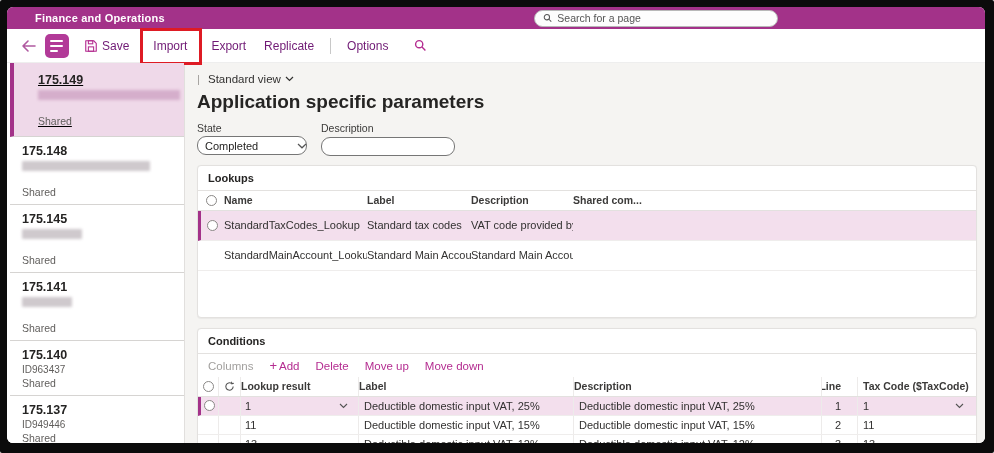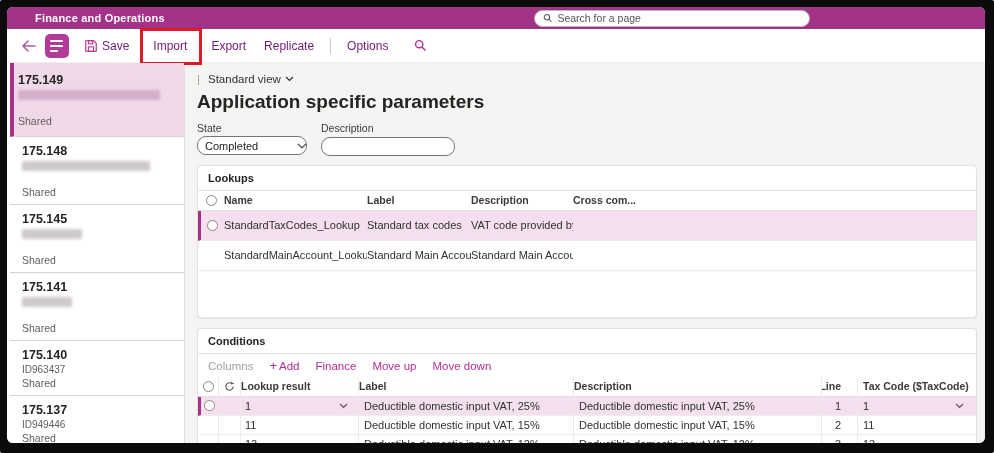--- a/index.html
+++ b/index.html
@@ -4,21 +4,21 @@
 <style>
   * { margin:0; padding:0; box-sizing:border-box; }
   html,body { width:994px; height:453px; }
   body { font-family:"Liberation Sans", sans-serif; background:#fff; position:relative; overflow:hidden; }
   .frame { position:absolute; inset:0; background:#0b0b0b; border-radius:2px; }
   .screen { position:absolute; left:7px; top:7px; width:978px; height:436px; background:#fff; border-radius:6px; overflow:hidden; }
 
   
   .topbar { height:22px; background:#A33289; display:flex; align-items:center; position:relative; }
   .app-title { color:#fff; font-size:11px; font-weight:bold; padding-left:28px; letter-spacing:.2px; }
-  .search-pill { position:absolute; left:527px; top:2.5px; width:276px; height:17px; background:#fdfdfd;
+  .search-pill { position:absolute; left:527px; top:2.5px; width:244px; height:17px; background:#fdfdfd;
     border:1px solid #b8b8b8; border-radius:9px; display:flex; align-items:center; padding:0 8px; gap:5px; }
   .search-pill input { border:none; outline:none; background:transparent; font-family:"Liberation Sans",sans-serif;
     font-size:10.5px; color:#444; width:100%; }
   .search-pill input::placeholder { color:#555; opacity:1; }
 
   
   .toolbar { height:34px; background:#fff; display:flex; align-items:center; padding-left:10px; gap:2px;
     border-bottom:1px solid #eee; }
   .tb-btn { display:flex; align-items:center; gap:4px; font-size:12px; color:#701a75; padding:5px 8px; cursor:pointer;
     position:relative; white-space:nowrap; }
@@ -29,21 +29,21 @@
   .menu-btn i:nth-child(1){width:13px;} .menu-btn i:nth-child(2){width:13px;} .menu-btn i:nth-child(3){width:8px;}
   .annotation-box { position:absolute; left:-5px; right:-7px; top:-6px; bottom:-7px; border:3px solid #DE1B24; pointer-events:none; }
   .tb-divider { width:1px; height:16px; background:#c8c8c8; margin:0 6px; }
 
   
   .content { display:flex; height:380px; }
 
   
   .sidebar { width:178px; background:#fff; border-right:1px solid #e1dfdd; overflow:hidden; flex-shrink:0; padding-left:3px; }
   .side-item { padding:6px 10px 5px 12px; border-bottom:1px solid #d6d4d2; cursor:pointer; background:#fff; position:relative; }
-  .side-item.selected { background:#EFD9E9; border-left:4px solid #A33289; padding-left:4px; padding-top:9px; padding-bottom:8px; }
+  .side-item.selected { background:#EFD9E9; border-left:4px solid #A33289; padding-left:24px; padding-top:9px; padding-bottom:8px;text-decoration:underline; }
   .si-version { font-size:12.5px; font-weight:bold; color:#252423; line-height:16px; }
   .si-id { font-size:10px; color:#605E5C; line-height:13px; min-height:13px; }
   .si-shared { font-size:10.5px; color:#605E5C; line-height:14px; }
   .blur-line { height:10px; margin:2px 0 1px; border-radius:1px; background:#cfc9cd; filter:blur(1.5px); }
   .side-item.selected .blur-line { background:#d5aecb; }
   .side-item:nth-of-type(1) .blur-line{width:142px;} .side-item:nth-of-type(2) .blur-line{width:128px;}
   .side-item:nth-of-type(3) .blur-line{width:60px;} .side-item:nth-of-type(4) .blur-line{width:50px;}
   .side-item:nth-of-type(8) .blur-line{width:70px;}
 
   
@@ -230,21 +230,21 @@
       <div class="card lookups-card">
         <div class="card-title">Lookups</div>
         <div class="lk-table">
           <div class="grid-row lk-cols grid-head">
             <span class="cell center">
                   <span class="radio"></span>
                 </span>
             <span class="cell">Name</span>
             <span class="cell">Label</span>
             <span class="cell">Description</span>
-            <span class="cell">Cross com...</span>
+            <span class="cell">Shared com...</span>
           </div>
           <div>
 
               <div class="grid-row lk-cols grid-tr selected">
                 <span class="cell center">
                     <span class="radio"></span>
                   </span>
                 <span class="cell">StandardTaxCodes_Lookup</span>
                 <span class="cell">Standard tax codes</span>
                 <span class="cell">VAT code provided by the...</span>
@@ -263,21 +263,21 @@
       </div>
 
       <div class="card conditions-card">
         <div class="card-title">Conditions</div>
         <div class="actions-row">
           <span class="action disabled">Columns</span>
           <span class="action">
             <span class="plus-glyph">+</span>
             <span>Add</span>
           </span>
-          <span class="action">Finance</span>
+          <span class="action">Delete</span>
           <span class="action">Move up</span>
           <span class="action">Move down</span>
         </div>
         <div class="cn-table">
           <div class="grid-row cn-cols grid-head">
             <span class="cell center">
                   <span class="radio"></span>
                 </span>
             <span class="cell center">
               <svg width="11" height="11" viewBox="0 0 12 12">

